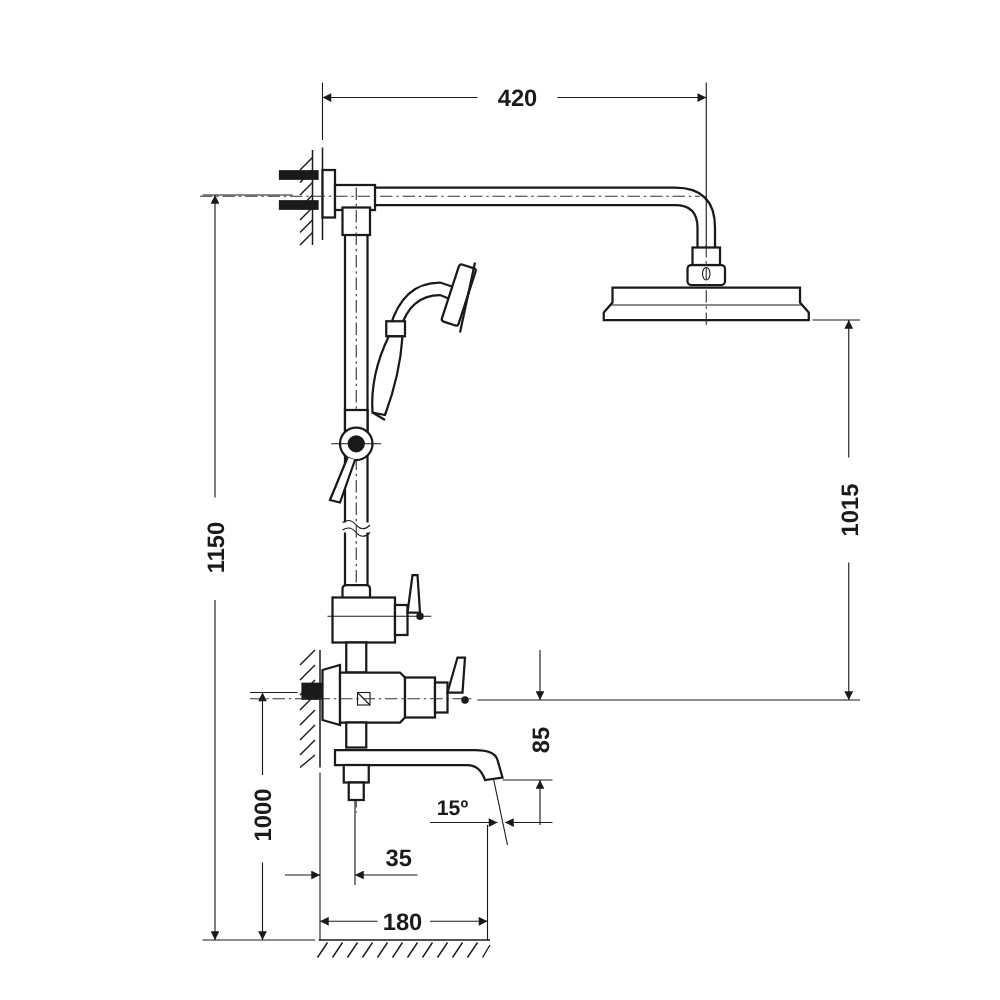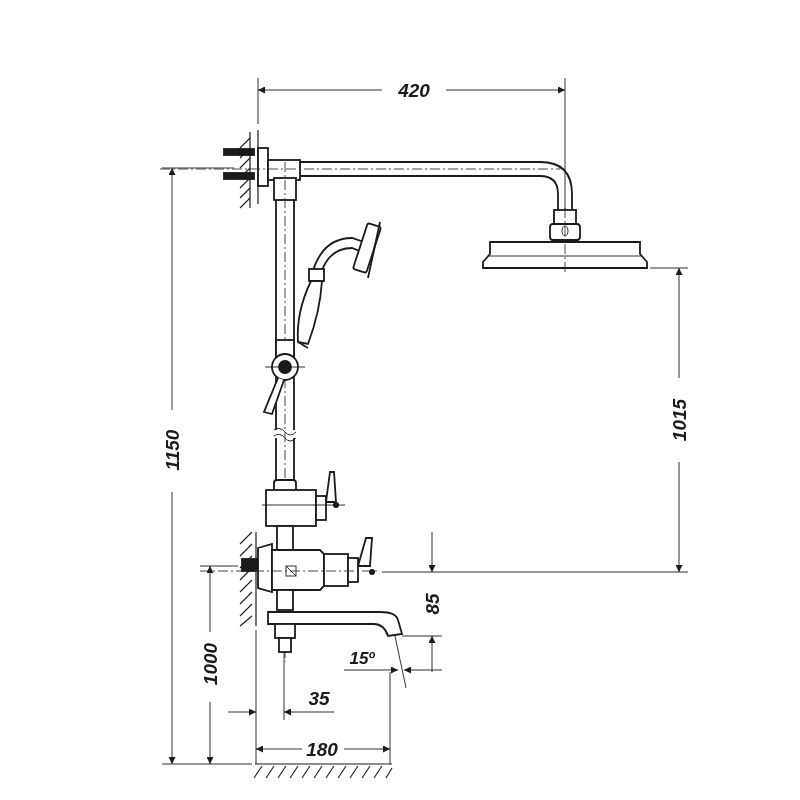--- a/index.html
+++ b/index.html
@@ -1,17 +1,17 @@
 <!DOCTYPE html>
 <html><head>
 <meta charset="utf-8">
 <style>
   html, body { margin:0; padding:0; background:#ffffff; }
   body { width:800px; height:800px; overflow:hidden; font-family:"Liberation Sans", sans-serif; }
-  #canvas { position:absolute; left:0; top:12px; width:800px; height:620px;font-style:italic; }
+  #canvas { position:absolute; left:0; top:0; width:800px; height:620px; }
   svg text { font-family:"Liberation Sans", sans-serif; font-weight:bold; fill:#1a1a1a; }
   .ln { stroke:#1a1a1a; stroke-width:1.2; fill:none; }
   .thk { stroke:#1a1a1a; stroke-width:1.8; fill:#fff; }
   .thin { stroke:#1a1a1a; stroke-width:0.9; fill:none; }
   .cl { stroke:#333; stroke-width:0.9; fill:none; stroke-dasharray:10 3 2 3; }
   .hatch { stroke:#1a1a1a; stroke-width:1.1; }
   .arrow { fill:#1a1a1a; }
 </style>
 </head>
 <body>

